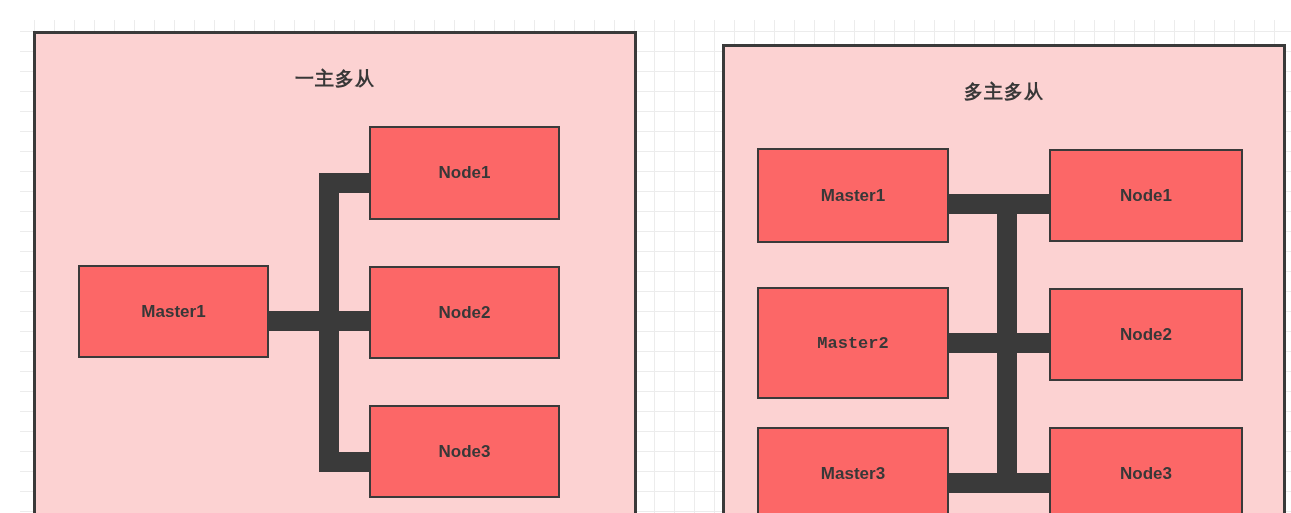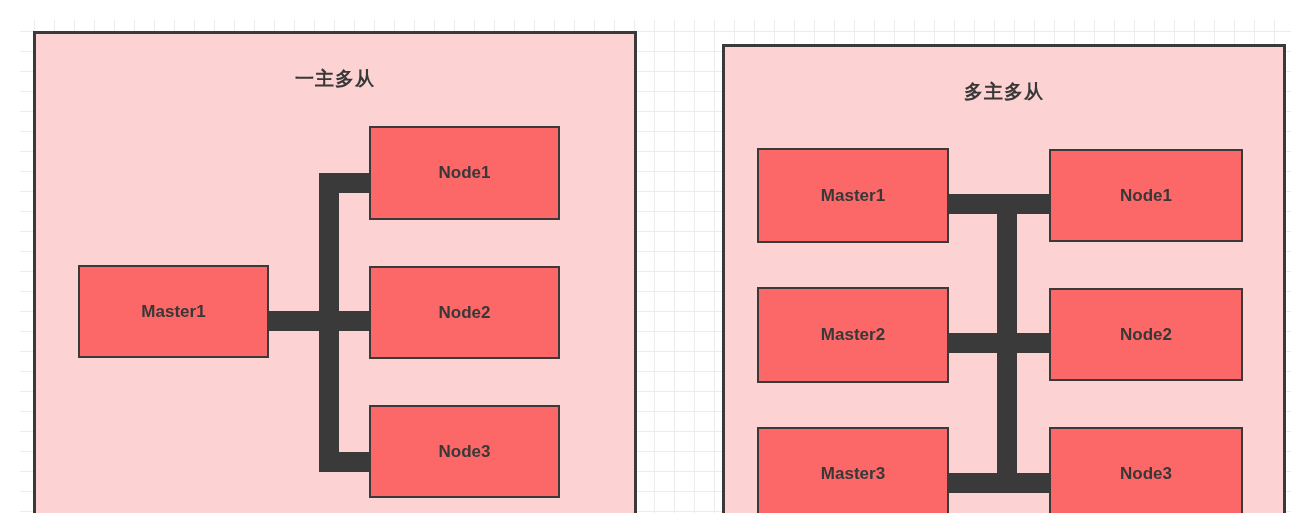--- a/index.html
+++ b/index.html
@@ -89,21 +89,21 @@
     <div class="panel-title">多主多从</div>
 
     <div class="line h" style="left:224px; top:147px; width:100px;"></div>
     <div class="line h" style="left:224px; top:286px; width:100px;"></div>
     <div class="line h" style="left:224px; top:426px; width:100px;"></div>
     <div class="line v" style="left:272px; top:147px; height:281px;"></div>
 
     <div class="node-box" style="left:32px; top:101px; width:192px; height:95px;">
       <span>Master1</span>
     </div>
-    <div class="node-box" style="left:32px; top:240px; width:192px; height:96px;">
+    <div class="node-box" style="left:32px; top:240px; width:192px; height:112px;font-family:Liberation Mono, monospace;">
       <span>Master2</span>
     </div>
     <div class="node-box" style="left:32px; top:380px; width:192px; height:94px;">
       <span>Master3</span>
     </div>
     <div class="node-box" style="left:324px; top:102px; width:194px; height:93px;">
       <span>Node1</span>
     </div>
     <div class="node-box" style="left:324px; top:241px; width:194px; height:93px;">
       <span>Node2</span>

